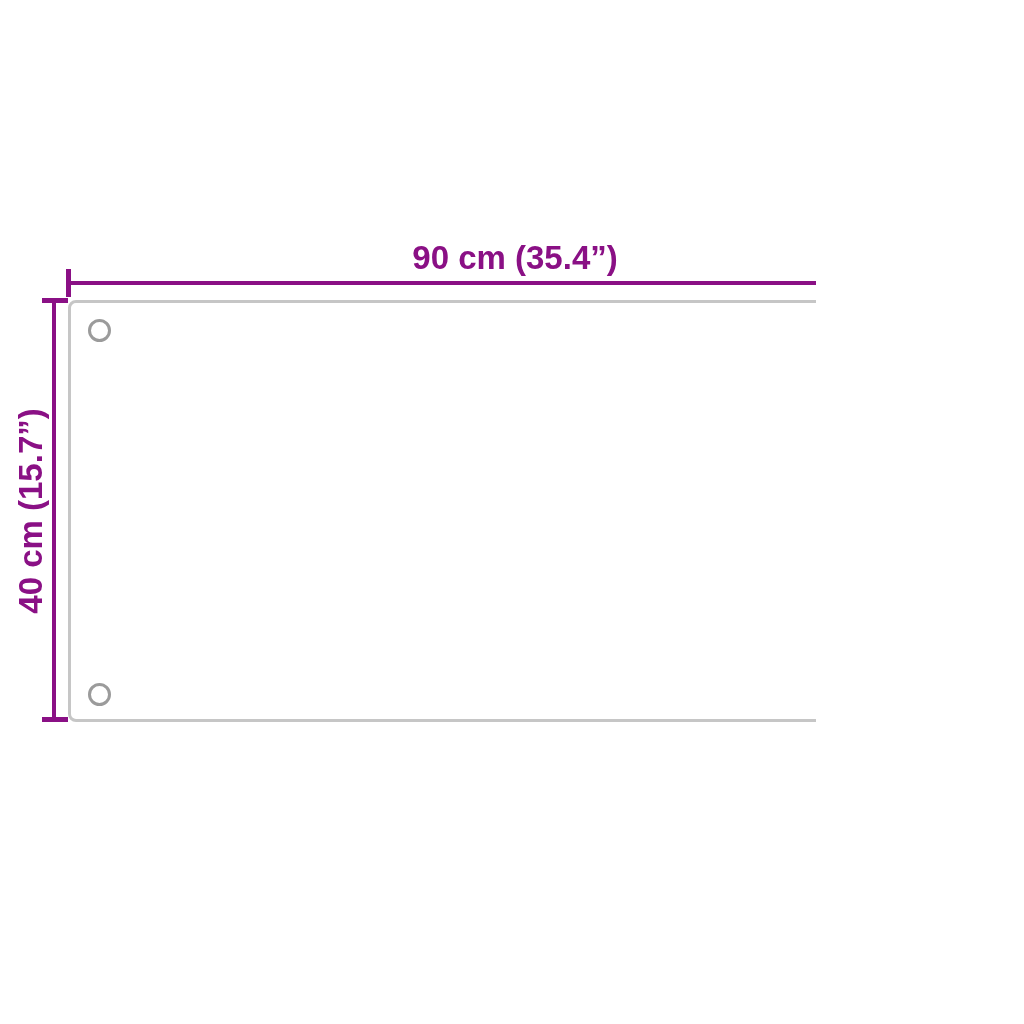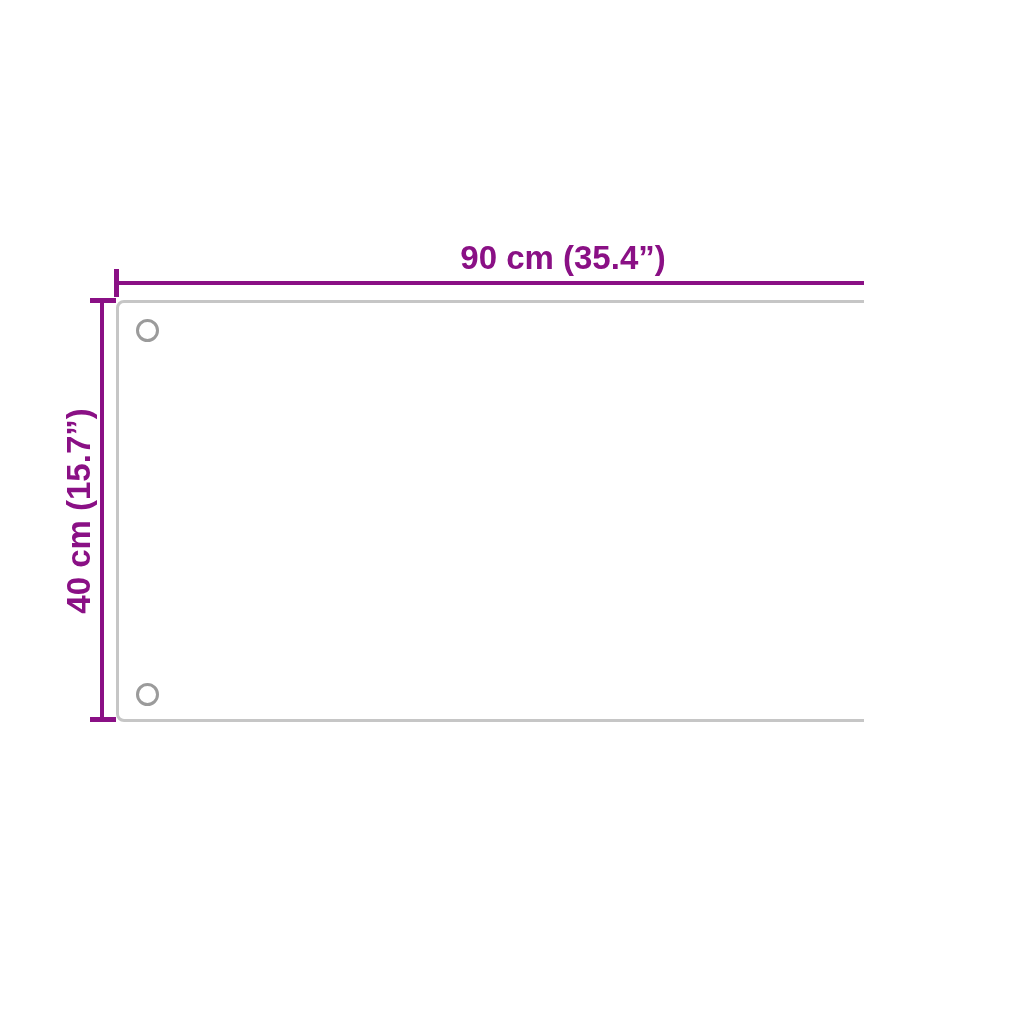--- a/index.html
+++ b/index.html
@@ -10,21 +10,20 @@
   }
   * { margin: 0; padding: 0; box-sizing: border-box; }
   html, body { background: var(--bg); }
   .canvas {
     position: relative;
     width: 816px;
     height: 1024px;
     background: var(--bg);
     overflow: hidden;
     font-family: "Liberation Sans", "DejaVu Sans", sans-serif;
-    margin-left: 48px;
   }
 
   
   .dim-label {
     position: absolute;
     color: var(--accent);
     font-size: 33px;
     font-weight: bold;
     line-height: 34px;
     white-space: nowrap;

